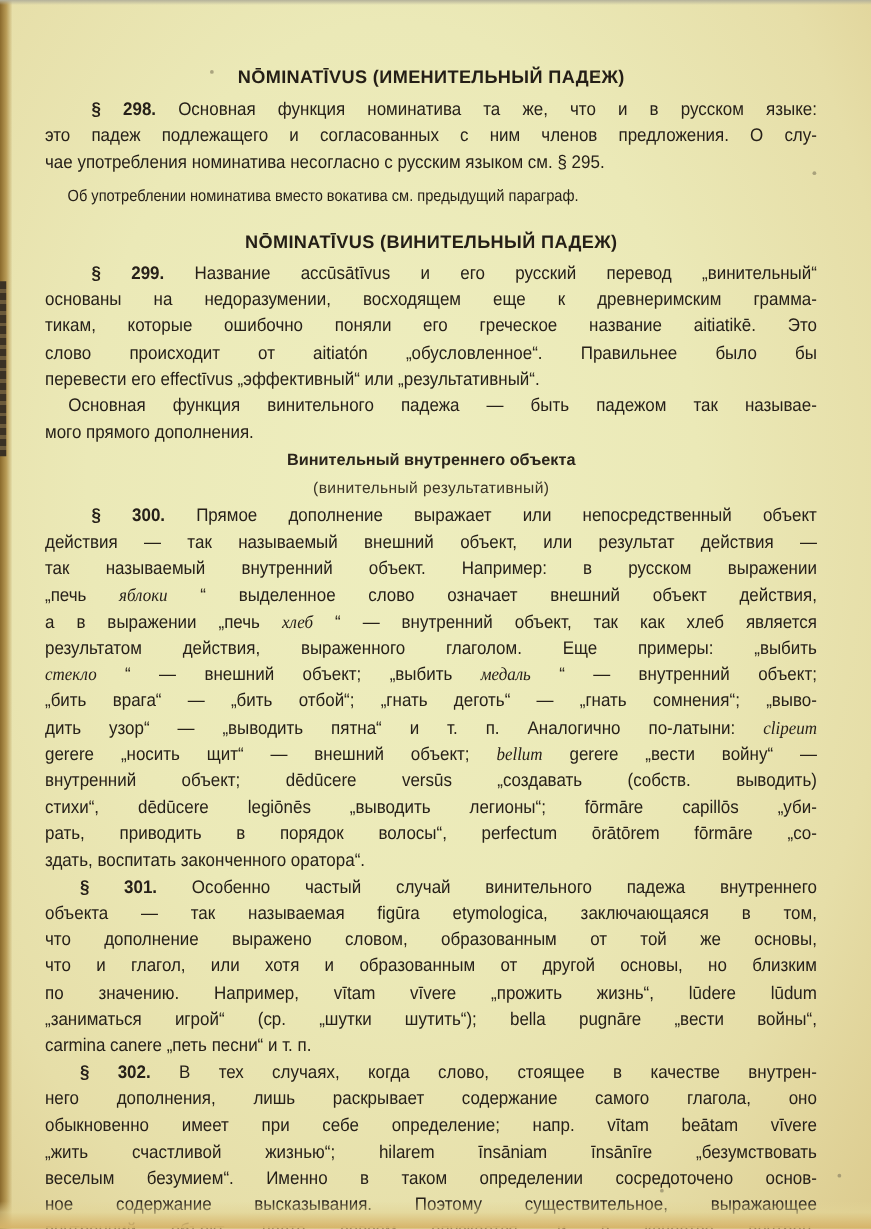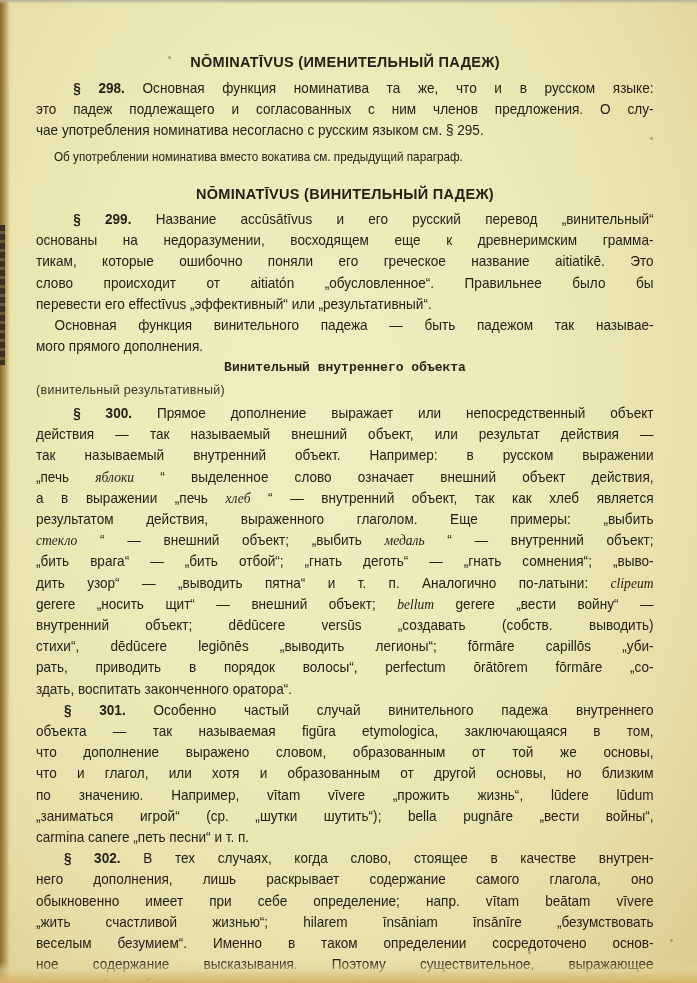--- a/index.html
+++ b/index.html
@@ -40,25 +40,25 @@
     text-align: justify;
   }
   .heading {
     position: absolute; left: 0; width: 618px; text-align: center;
     font-family: "Liberation Sans Narrow", "Liberation Sans", "DejaVu Sans", sans-serif;
     font-weight: bold; font-size: 14.5px; letter-spacing: 0.3px;
     color: #241e16;
   }
   .subheading {
     position: absolute; left: 0; width: 618px; text-align: center;
-    font-family: Liberation Mono, monospace;
+    font-family: Liberation Sans, sans-serif;
     font-weight: bold; font-size: 13px; color: #2a241b;
   }
   .subheading2 {
-    position: absolute; left: 0; width: 618px; text-align: left;
+    position: absolute; left: 0; width: 618px; text-align: center;
     font-family: "Liberation Sans", "DejaVu Sans", sans-serif;
     font-size: 12.5px; color: #3a3326; letter-spacing: 0.3px;
   }
   .para {
     position: absolute; left: 0; width: 618px;
     font-family: "Liberation Sans", "DejaVu Sans", sans-serif;
     font-size: 14.6px; line-height: 21.2px;
     text-align: justify; text-align-last: left;
     transform: scaleX(0.93); transform-origin: left top;
     width: 664px;

